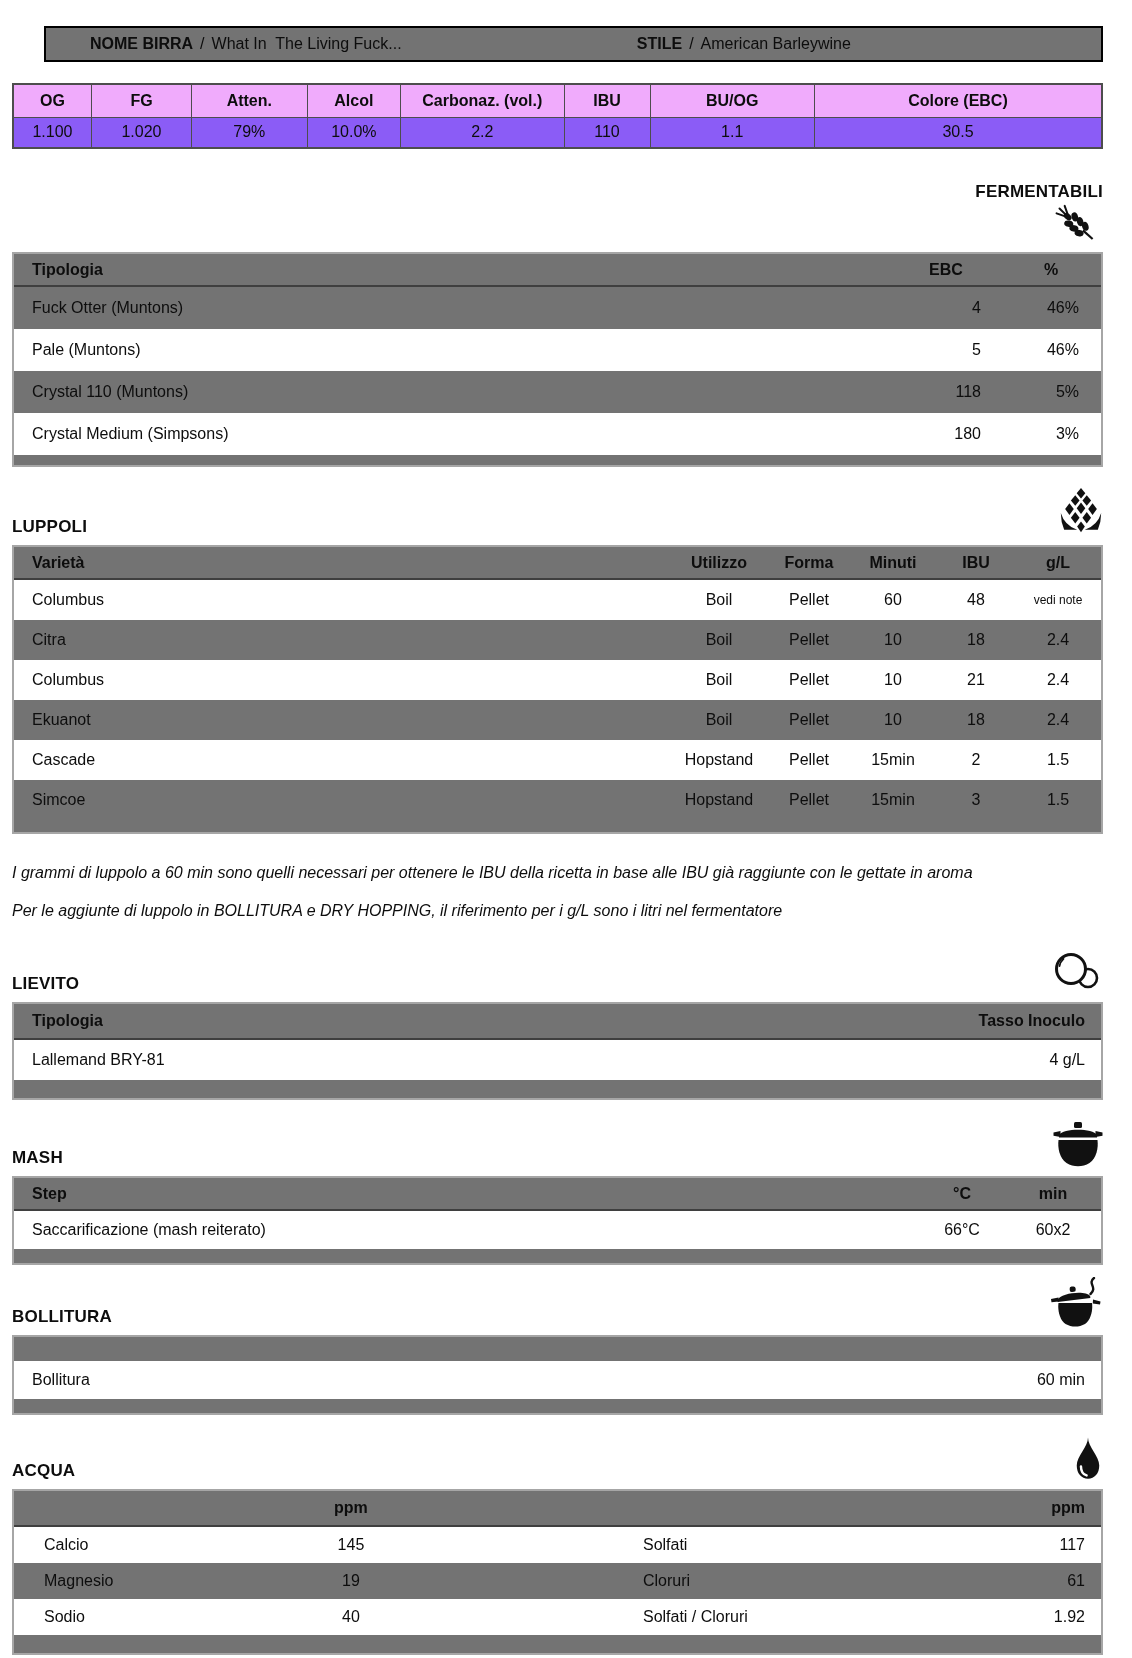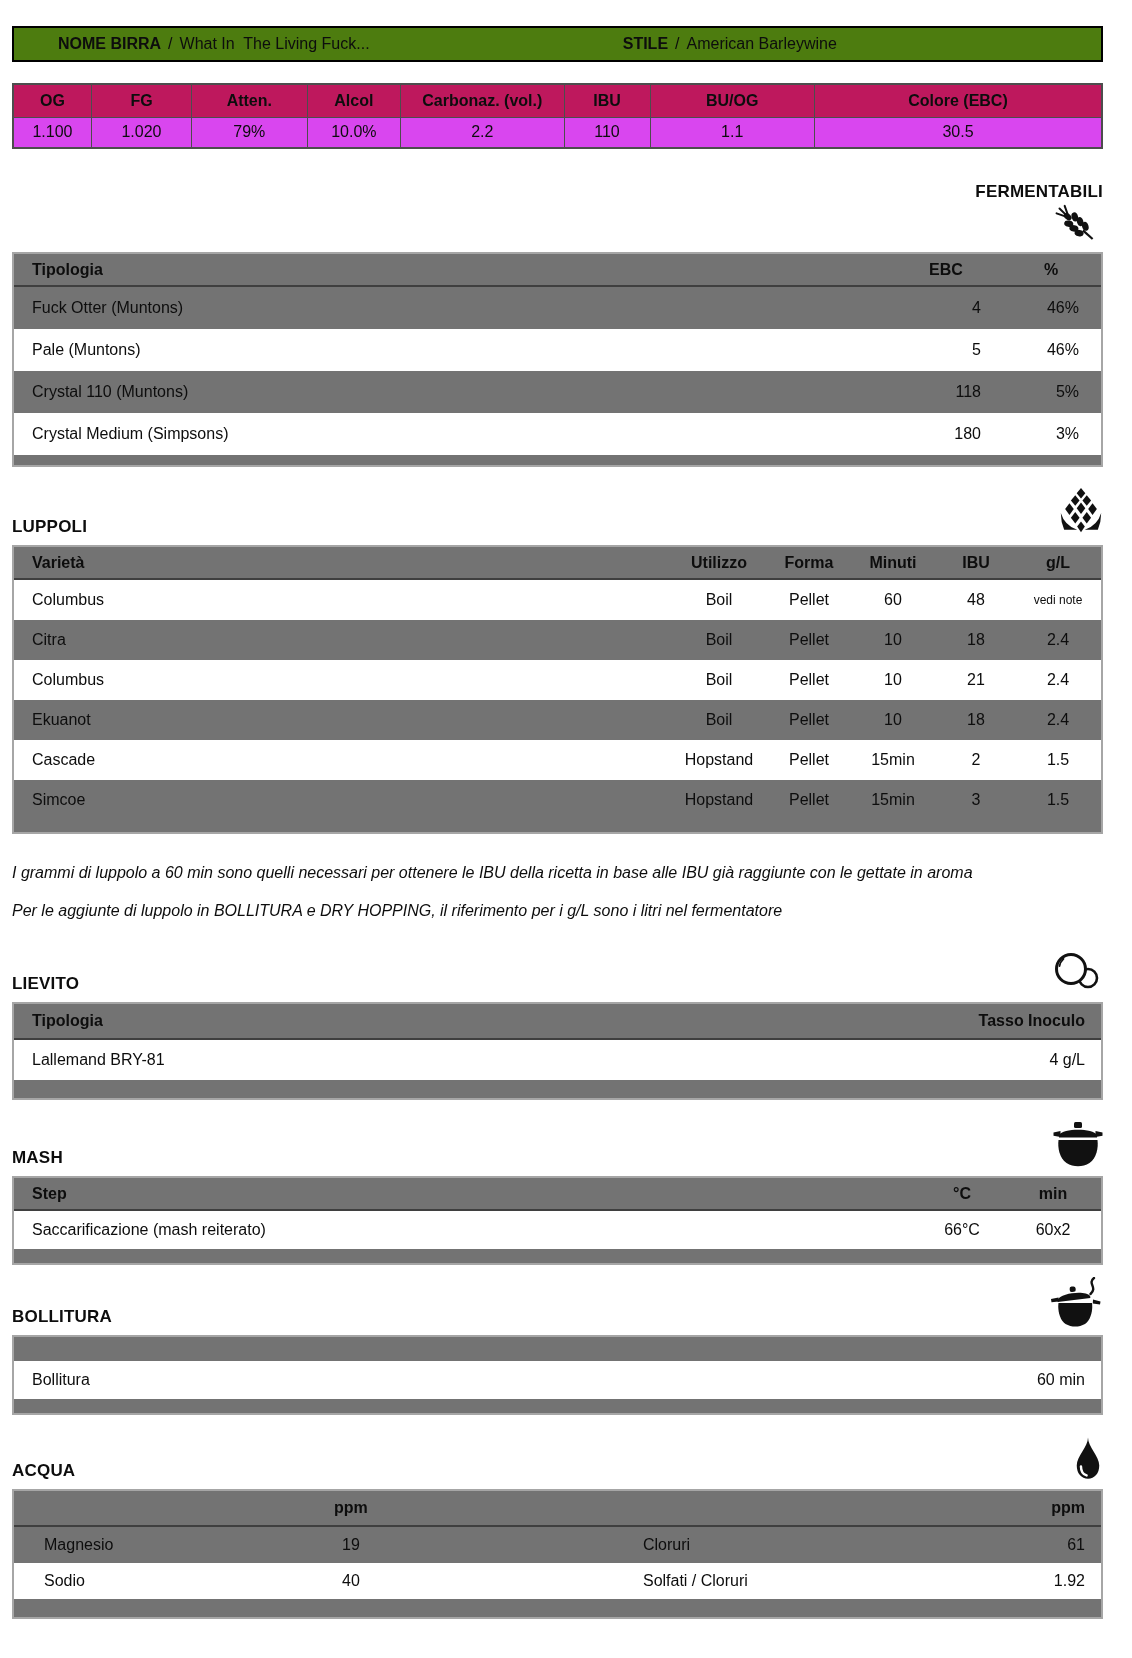--- a/index.html
+++ b/index.html
@@ -8,40 +8,40 @@
     width:1132px;
     font-family:"Liberation Sans", sans-serif;
     color:#0d0d0d;
     -webkit-font-smoothing:antialiased;
   }
   .page { padding:26px 29px 14px 12px; }
 
   
   .titlebox {
     display:flex; align-items:center;
-    border:2px solid #000; background:#4d7c0f;
-    height:36px; font-size:16px;
+    border:2px solid #000; background:#737373;
+    height:36px; font-size:16px;margin-left:32px;
   }
   .titlebox .tb-left { padding-left:44px; width:56%; display:flex; align-items:baseline; }
   .titlebox .tb-right { display:flex; align-items:baseline; }
   .bold { font-weight:bold; }
   .sep { margin:0 7px; }
   .pre { white-space:pre-wrap; }
 
   
   table.stats {
     width:100%; border-collapse:collapse; table-layout:fixed;
     margin-top:21px; font-size:16px;
     border:2px solid #4d4d4d;
   }
   .stats th, .stats td {
     border:1px solid #4d4d4d; text-align:center; padding:0;
   }
-  .stats th { background:#be185d; height:33px; font-size:16px; }
-  .stats td { background:#d946ef; height:31px; }
+  .stats th { background:#f0abfc; height:33px; font-size:16px; }
+  .stats td { background:#8b5cf6; height:31px; }
 
   
   .sect-head {
     display:flex; justify-content:space-between; align-items:flex-end;
     margin-bottom:8px;
   }
   .sect-head h2 { margin:0; font-size:17px; letter-spacing:.2px; }
   .icon { display:block; line-height:0; }
   .icon svg { display:block; }
 
@@ -379,20 +379,27 @@
     </span>
   </div>
   <div class="panel panel-water">
     <div class="trow thead">
       <div class="wa-l1"></div>
       <div class="wa-v1">ppm</div>
       <div class="wa-gap"></div>
       <div class="wa-l2"></div>
       <div class="wa-v2">ppm</div>
     </div>
+    <div class="trow data w">
+      <div class="wa-l1">Calcio</div>
+      <div class="wa-v1">145</div>
+      <div class="wa-gap"></div>
+      <div class="wa-l2">Solfati</div>
+      <div class="wa-v2">117</div>
+    </div>
     <div class="trow data">
       <div class="wa-l1">Magnesio</div>
       <div class="wa-v1">19</div>
       <div class="wa-gap"></div>
       <div class="wa-l2">Cloruri</div>
       <div class="wa-v2">61</div>
     </div>
     <div class="trow data w">
       <div class="wa-l1">Sodio</div>
       <div class="wa-v1">40</div>

